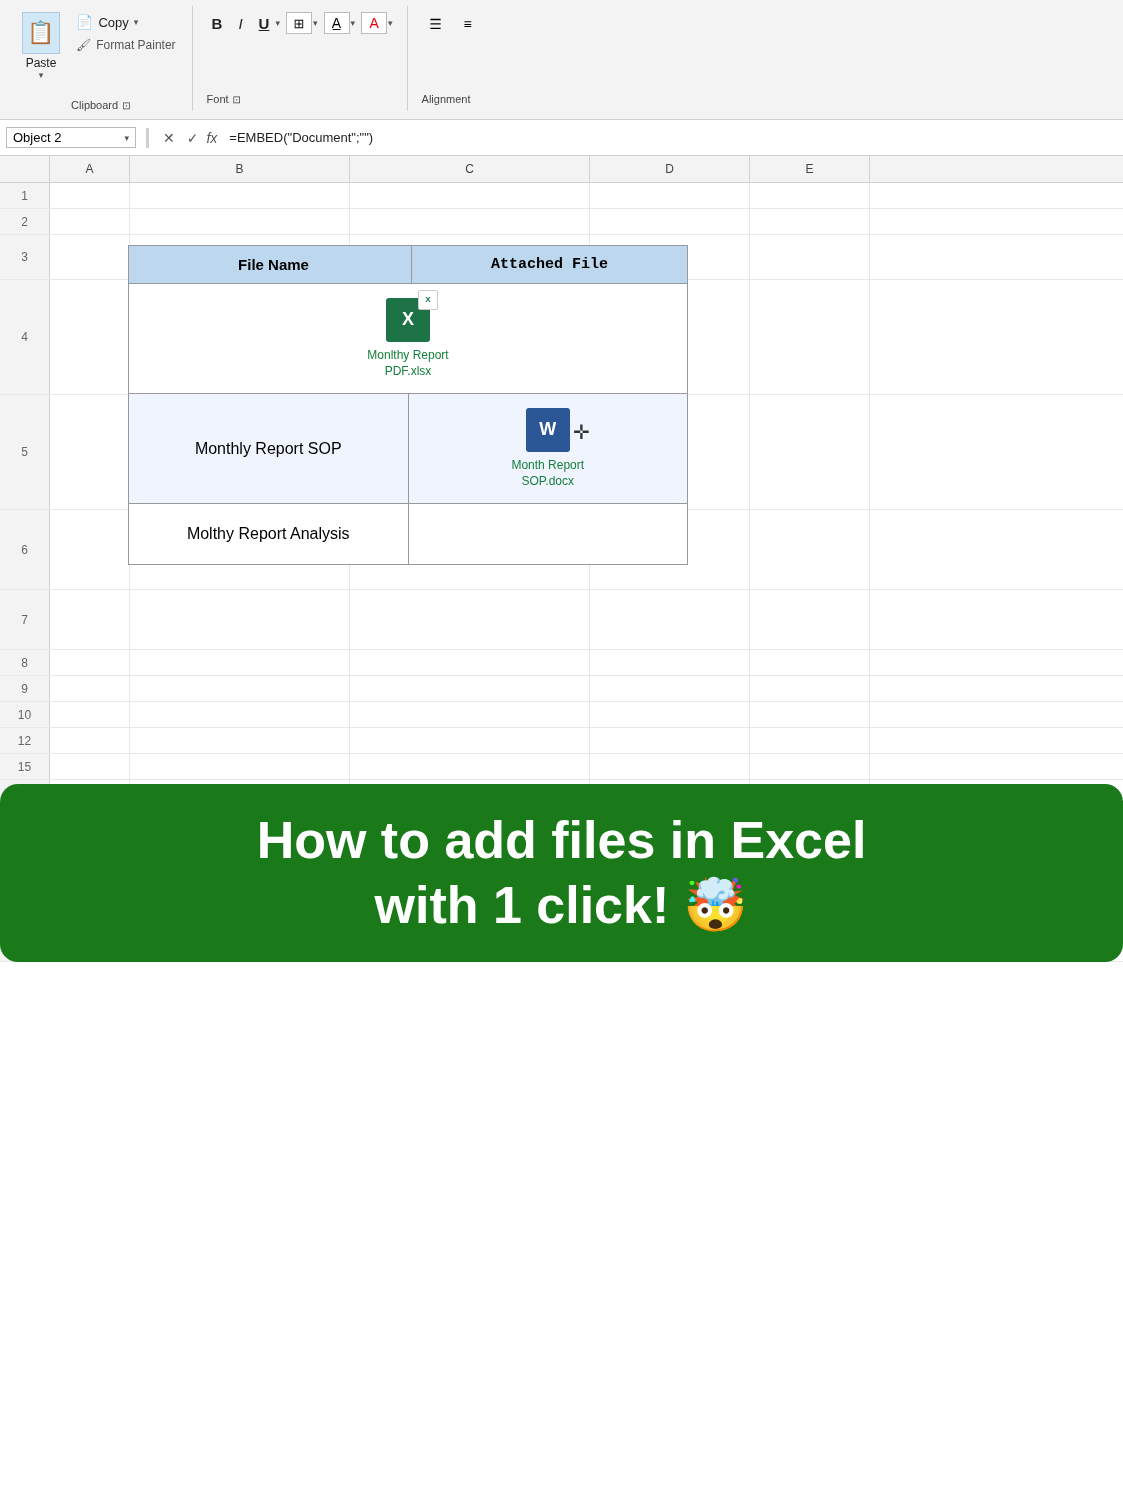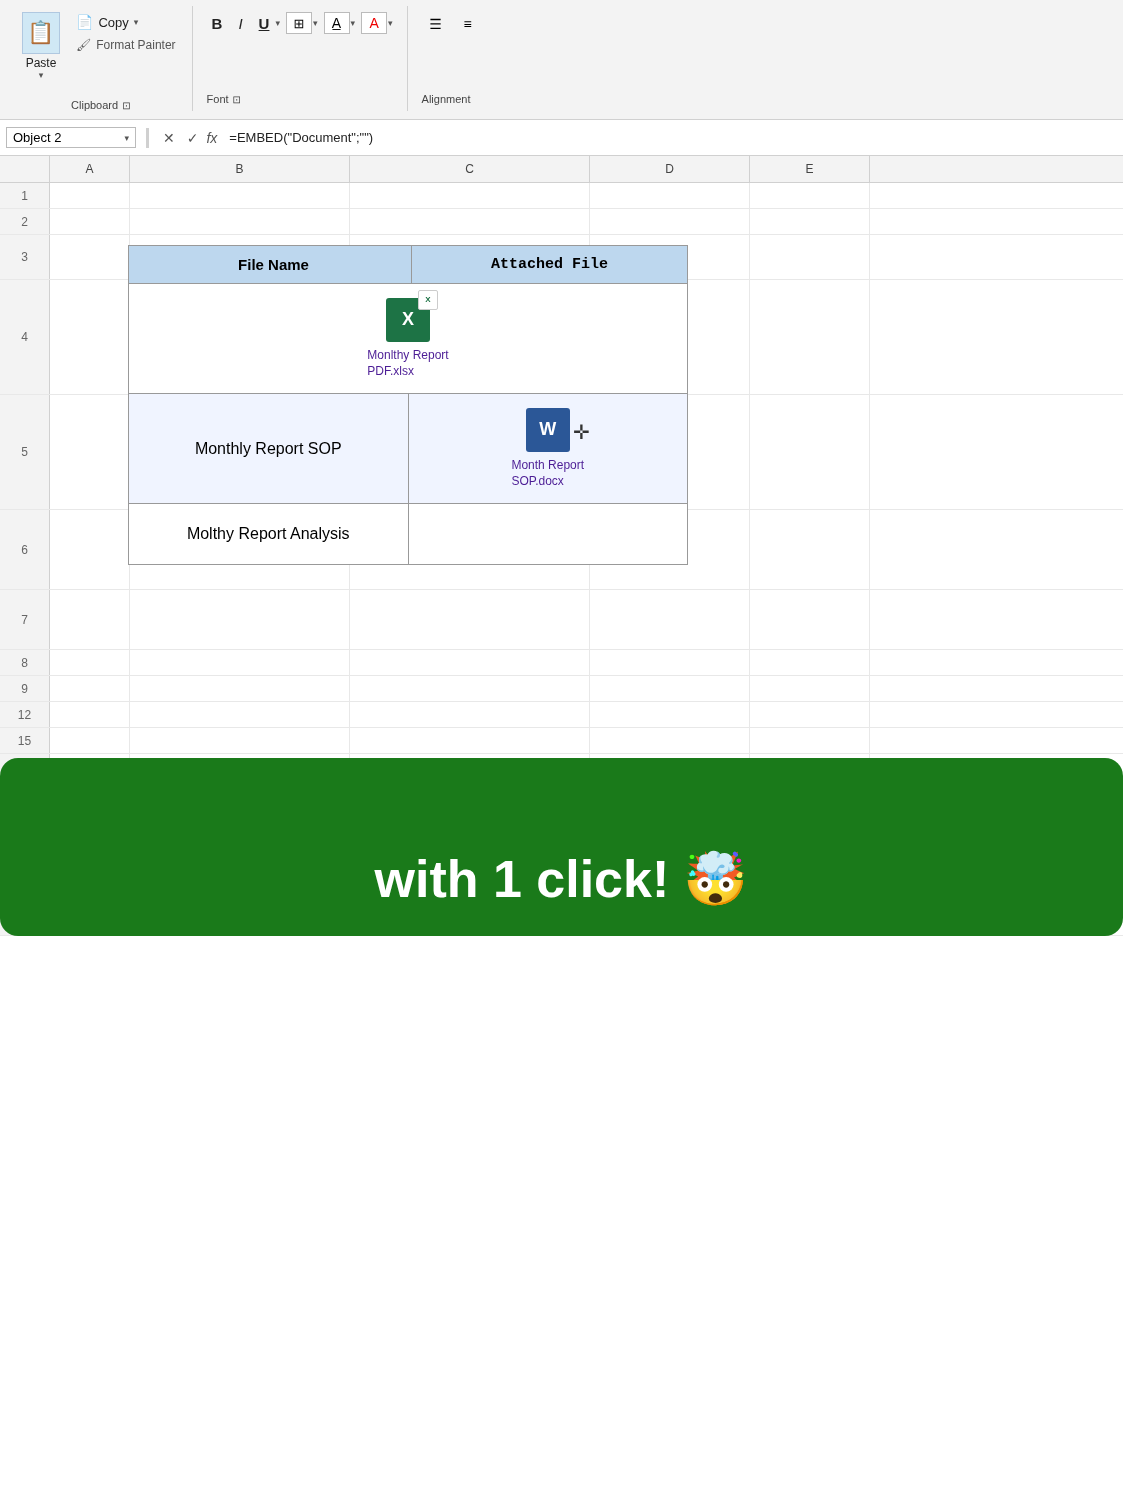--- a/index.html
+++ b/index.html
@@ -427,22 +427,22 @@
       align-items: center;
       justify-content: center;
       color: white;
       font-weight: bold;
       font-size: 16px;
       position: relative;
     }
 
     .file-label {
       font-size: 12px;
-      text-align: left;
-      color: #4c1d95;
+      text-align: center;
+      color: #15803d;
       line-height: 1.3;
     }
 
     
     .green-banner {
       position: absolute;
       bottom: 0;
       left: 0;
       right: 0;
       background: #1a7a1a;
@@ -640,20 +640,28 @@
       </div>
     <div class="grid-row" style="height:26px;">
         <div class="row-num">9</div>
         <div class="cell cell-a"></div>
         <div class="cell cell-b"></div>
         <div class="cell cell-c"></div>
         <div class="cell cell-d"></div>
         <div class="cell cell-e"></div>
       </div>
     <div class="grid-row" style="height:26px;">
+        <div class="row-num">10</div>
+        <div class="cell cell-a"></div>
+        <div class="cell cell-b"></div>
+        <div class="cell cell-c"></div>
+        <div class="cell cell-d"></div>
+        <div class="cell cell-e"></div>
+      </div>
+    <div class="grid-row" style="height:26px;">
         <div class="row-num">12</div>
         <div class="cell cell-a"></div>
         <div class="cell cell-b"></div>
         <div class="cell cell-c"></div>
         <div class="cell cell-d"></div>
         <div class="cell cell-e"></div>
       </div>
     <div class="grid-row" style="height:26px;">
         <div class="row-num">15</div>
         <div class="cell cell-a"></div>
@@ -759,18 +767,18 @@
 
         <div class="embedded-row" style="min-height:60px;">
           <div class="embedded-cell">Molthy Report Analysis</div>
           <div class="embedded-cell"></div>
         </div>
       </div>
     </div>
 
     <div class="green-banner" style="position:absolute; bottom:0; left:0; width:100%; border-radius:18px;">
       <div class="banner-text">
-        <br>
+        <span>How to add files in Excel</span><br>
         <span>with 1 click! 🤯</span>
       </div>
     </div>
   </div>
 </div>
 
 </body></html>

